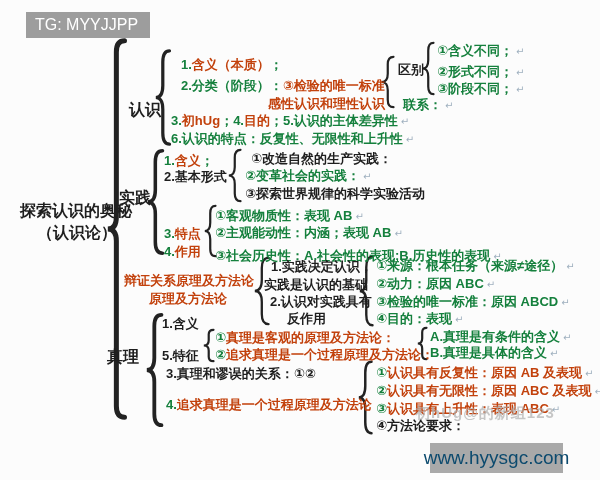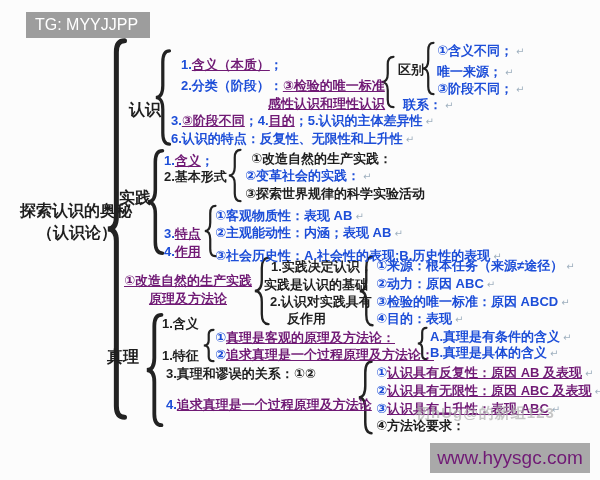--- a/index.html
+++ b/index.html
@@ -3,33 +3,33 @@
 <meta charset="utf-8">
 <style>
   html,body{margin:0;padding:0;}
   body{
     width:600px;height:480px;position:relative;overflow:hidden;
     background:#fcfcfc;
     font-family:"Liberation Sans","DejaVu Sans",sans-serif;
   }
   .t{position:absolute;font-weight:700;font-size:13px;color:#1e1e1e;white-space:nowrap;line-height:1.2;}
   .big{font-size:16px;}
-  .rd{color:#701a75;text-decoration:underline;}
-  .bk{color:#1d4ed8;}
+  .rd{color:#c2410c;}
+  .bk{color:#15803d;}
   .ret{color:#9fb0bf;font-size:10px;font-weight:400;margin-left:3px;}
   .brace{position:absolute;}
   .brace svg{display:block;width:100%;height:100%;overflow:visible;}
   .banner{
     position:absolute;left:10px;top:12px;width:124px;height:26px;
     background:#9d9d9d;color:#ffffff;font-size:16px;font-weight:400;
     display:flex;align-items:center;padding-left:9px;box-sizing:border-box;margin-left:16px;
   }
   .sitebox{
-    position:absolute;left:430px;top:443px;width:160px;height:30px;
-    background:#a9a9a9;color:#701a75;font-size:19px;font-weight:400;
+    position:absolute;left:430px;top:443px;width:133px;height:30px;
+    background:#a9a9a9;color:#0c4a6e;font-size:19px;font-weight:400;
     display:flex;align-items:center;justify-content:center;
   }
   .wmk{
     position:absolute;left:415px;top:404px;
     color:#b0b0b0;opacity:.7;font-size:15px;font-weight:700;letter-spacing:1px;white-space:nowrap;
   }
 </style>
 </head>
 <body>
 
@@ -106,63 +106,63 @@
     </svg>
   </div>
 
 <div class="t big" style="left:129px;top:100px">认识</div>
 
 <div class="t" style="left:181px;top:57px"><span class="bk">1.</span><span class="rd">含义（本质）</span><span class="bk">；</span></div>
 
 <div class="t" style="left:181px;top:78px"><span class="bk">2.分类（阶段）：</span><span class="rd">③检验的唯一标准</span></div>
 <div class="t rd" style="left:268px;top:96px">感性认识和理性认识</div>
 
-<div class="t" style="left:171px;top:113px"><span class="bk">3.</span><span class="rd">③阶段不同</span><span class="bk">；4.</span><span class="rd">目的</span><span class="bk">；5.认识的主体差异性</span><span class="ret">↵</span></div>
+<div class="t" style="left:171px;top:113px"><span class="bk">3.</span><span class="rd">初hUg</span><span class="bk">；4.</span><span class="rd">目的</span><span class="bk">；5.认识的主体差异性</span><span class="ret">↵</span></div>
 
 <div class="t" style="left:171px;top:131px"><span class="bk">6.认识的特点：反复性、无限性和上升性</span><span class="ret">↵</span></div>
 
 <div class="t" style="left:398px;top:62px">区别</div>
 <div class="t" style="left:437px;top:43px"><span class="bk">①含义不同；</span><span class="ret">↵</span></div>
-<div class="t" style="left:437px;top:64px"><span class="bk">唯一来源；</span><span class="ret">↵</span></div>
+<div class="t" style="left:437px;top:64px"><span class="bk">②形式不同；</span><span class="ret">↵</span></div>
 <div class="t" style="left:437px;top:81px"><span class="bk">③阶段不同；</span><span class="ret">↵</span></div>
 <div class="t" style="left:403px;top:97px"><span class="bk">联系：</span><span class="ret">↵</span></div>
 
 <div class="t big" style="left:119px;top:188px">实践</div>
 
 <div class="t" style="left:164px;top:153px"><span class="bk">1.</span><span class="rd">含义</span><span class="bk">；</span></div>
 <div class="t" style="left:164px;top:169px">2.基本形式</div>
 
 <div class="t" style="left:251px;top:151px">①改造自然的生产实践：</div>
 <div class="t" style="left:245px;top:168px"><span class="bk">②变革社会的实践：</span><span class="ret">↵</span></div>
 <div class="t" style="left:245px;top:186px">③探索世界规律的科学实验活动</div>
 
 <div class="t" style="left:164px;top:226px"><span class="bk">3.</span><span class="rd">特点</span></div>
 <div class="t" style="left:164px;top:244px"><span class="bk">4.</span><span class="rd">作用</span></div>
 
 <div class="t" style="left:215px;top:208px"><span class="bk">①客观物质性：表现 AB</span><span class="ret">↵</span></div>
 <div class="t" style="left:215px;top:225px"><span class="bk">②主观能动性：内涵；表现 AB</span><span class="ret">↵</span></div>
 <div class="t" style="left:215px;top:248px"><span class="bk">③社会历史性：A.社会性的表现;B.历史性的表现</span><span class="ret">↵</span></div>
 
-<div class="t rd" style="left:124px;top:273px">①改造自然的生产实践</div>
+<div class="t rd" style="left:124px;top:273px">辩证关系原理及方法论</div>
 <div class="t rd" style="left:149px;top:291px">原理及方法论</div>
 
 <div class="t" style="left:271px;top:259px">1.实践决定认识，</div>
 <div class="t" style="left:264px;top:277px">实践是认识的基础</div>
 <div class="t" style="left:270px;top:294px">2.认识对实践具有</div>
 <div class="t" style="left:287px;top:311px">反作用</div>
 
 <div class="t" style="left:376px;top:258px"><span class="bk">①来源：根本任务（来源≠途径）</span><span class="ret">↵</span></div>
 <div class="t" style="left:376px;top:276px"><span class="bk">②动力：原因 ABC</span><span class="ret">↵</span></div>
 <div class="t" style="left:376px;top:294px"><span class="bk">③检验的唯一标准：原因 ABCD</span><span class="ret">↵</span></div>
 <div class="t" style="left:376px;top:311px"><span class="bk">④目的：表现</span><span class="ret">↵</span></div>
 
 <div class="t big" style="left:107px;top:347px">真理</div>
 
 <div class="t" style="left:162px;top:316px">1.含义</div>
-<div class="t" style="left:162px;top:348px">1.特征</div>
+<div class="t" style="left:162px;top:348px">5.特征</div>
 
 <div class="t" style="left:215px;top:330px"><span class="bk">①</span><span class="rd">真理是客观的原理及方法论：</span></div>
 <div class="t" style="left:215px;top:347px"><span class="bk">②</span><span class="rd">追求真理是一个过程原理及方法论：</span></div>
 
 <div class="t" style="left:430px;top:329px"><span class="bk">A.真理是有条件的含义</span><span class="ret">↵</span></div>
 <div class="t" style="left:430px;top:345px"><span class="bk">B.真理是具体的含义</span><span class="ret">↵</span></div>
 
 <div class="t" style="left:166px;top:366px">3.真理和谬误的关系：①②</div>
 <div class="t" style="left:166px;top:397px"><span class="bk">4.</span><span class="rd">追求真理是一个过程原理及方法论</span></div>
 

